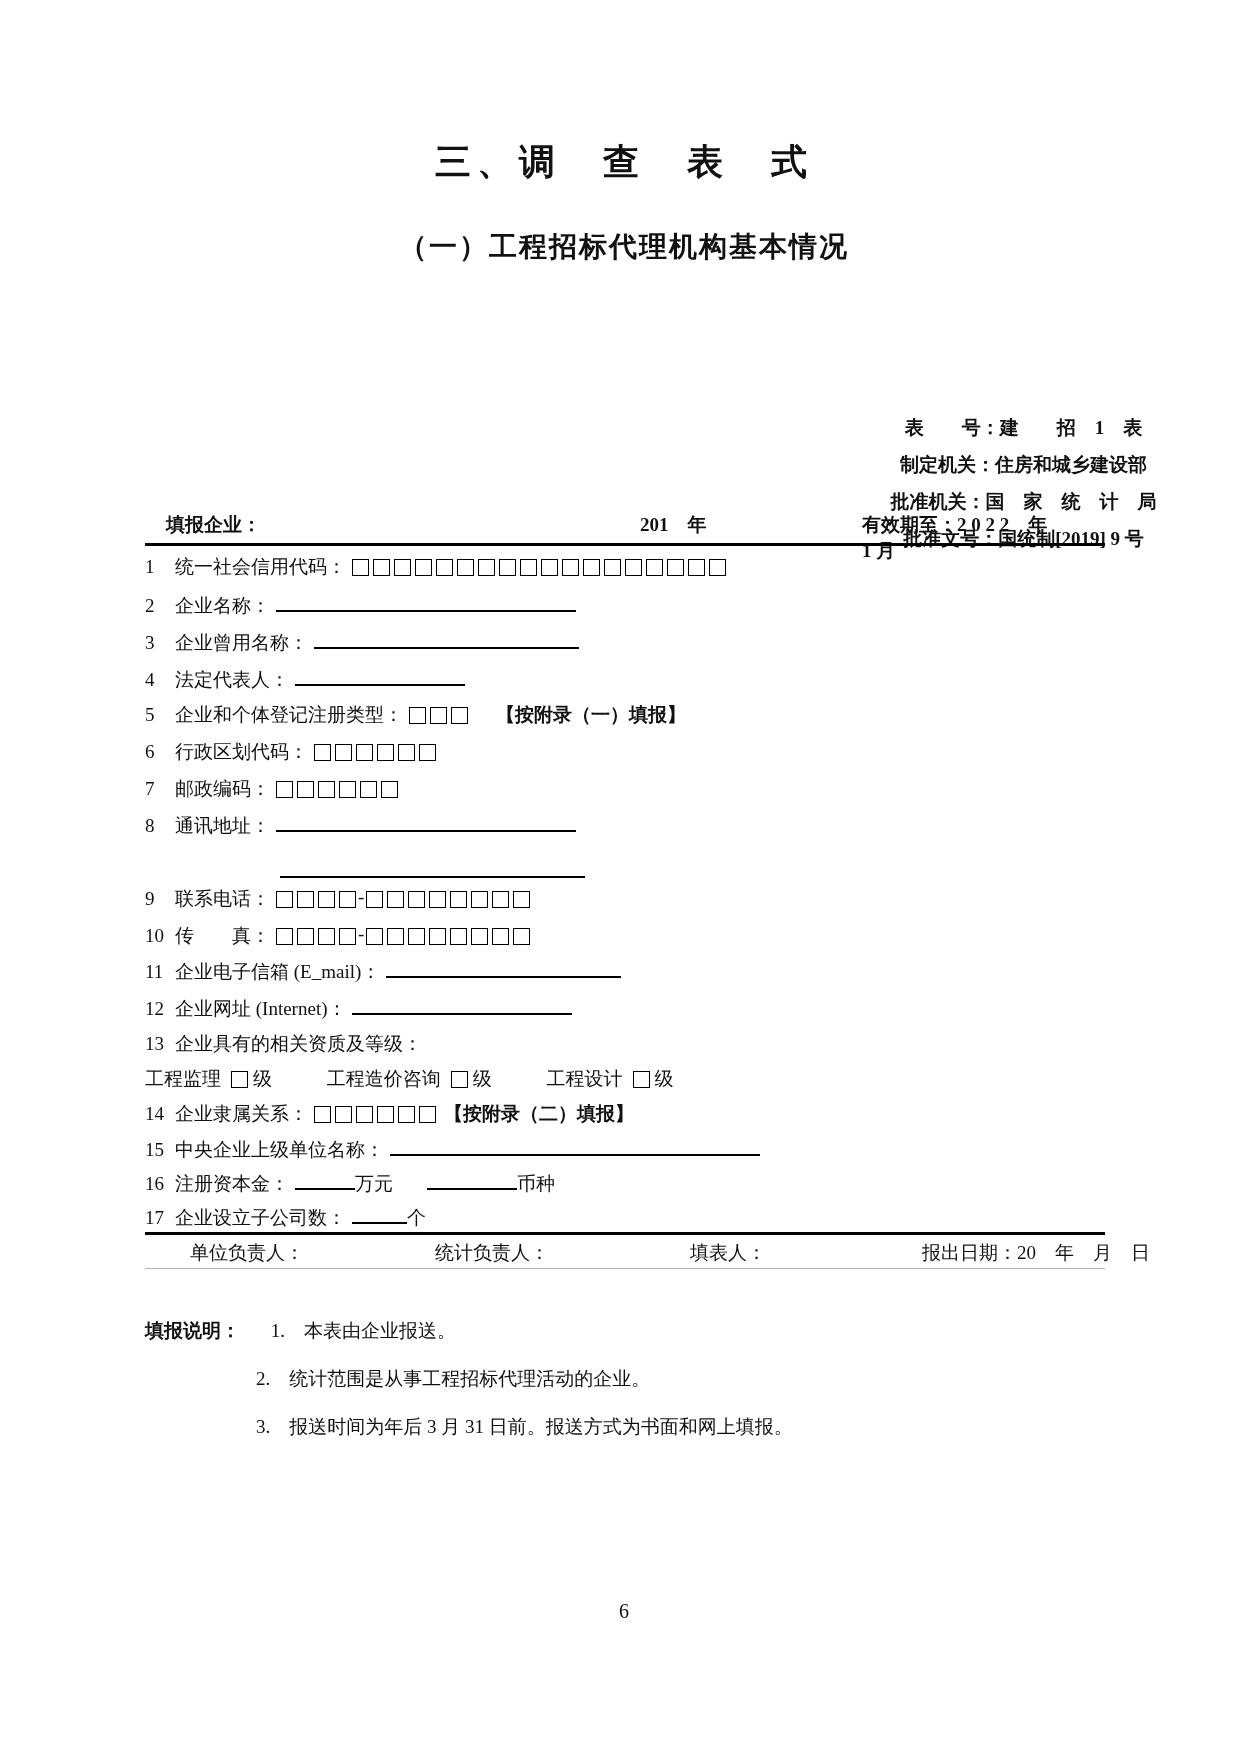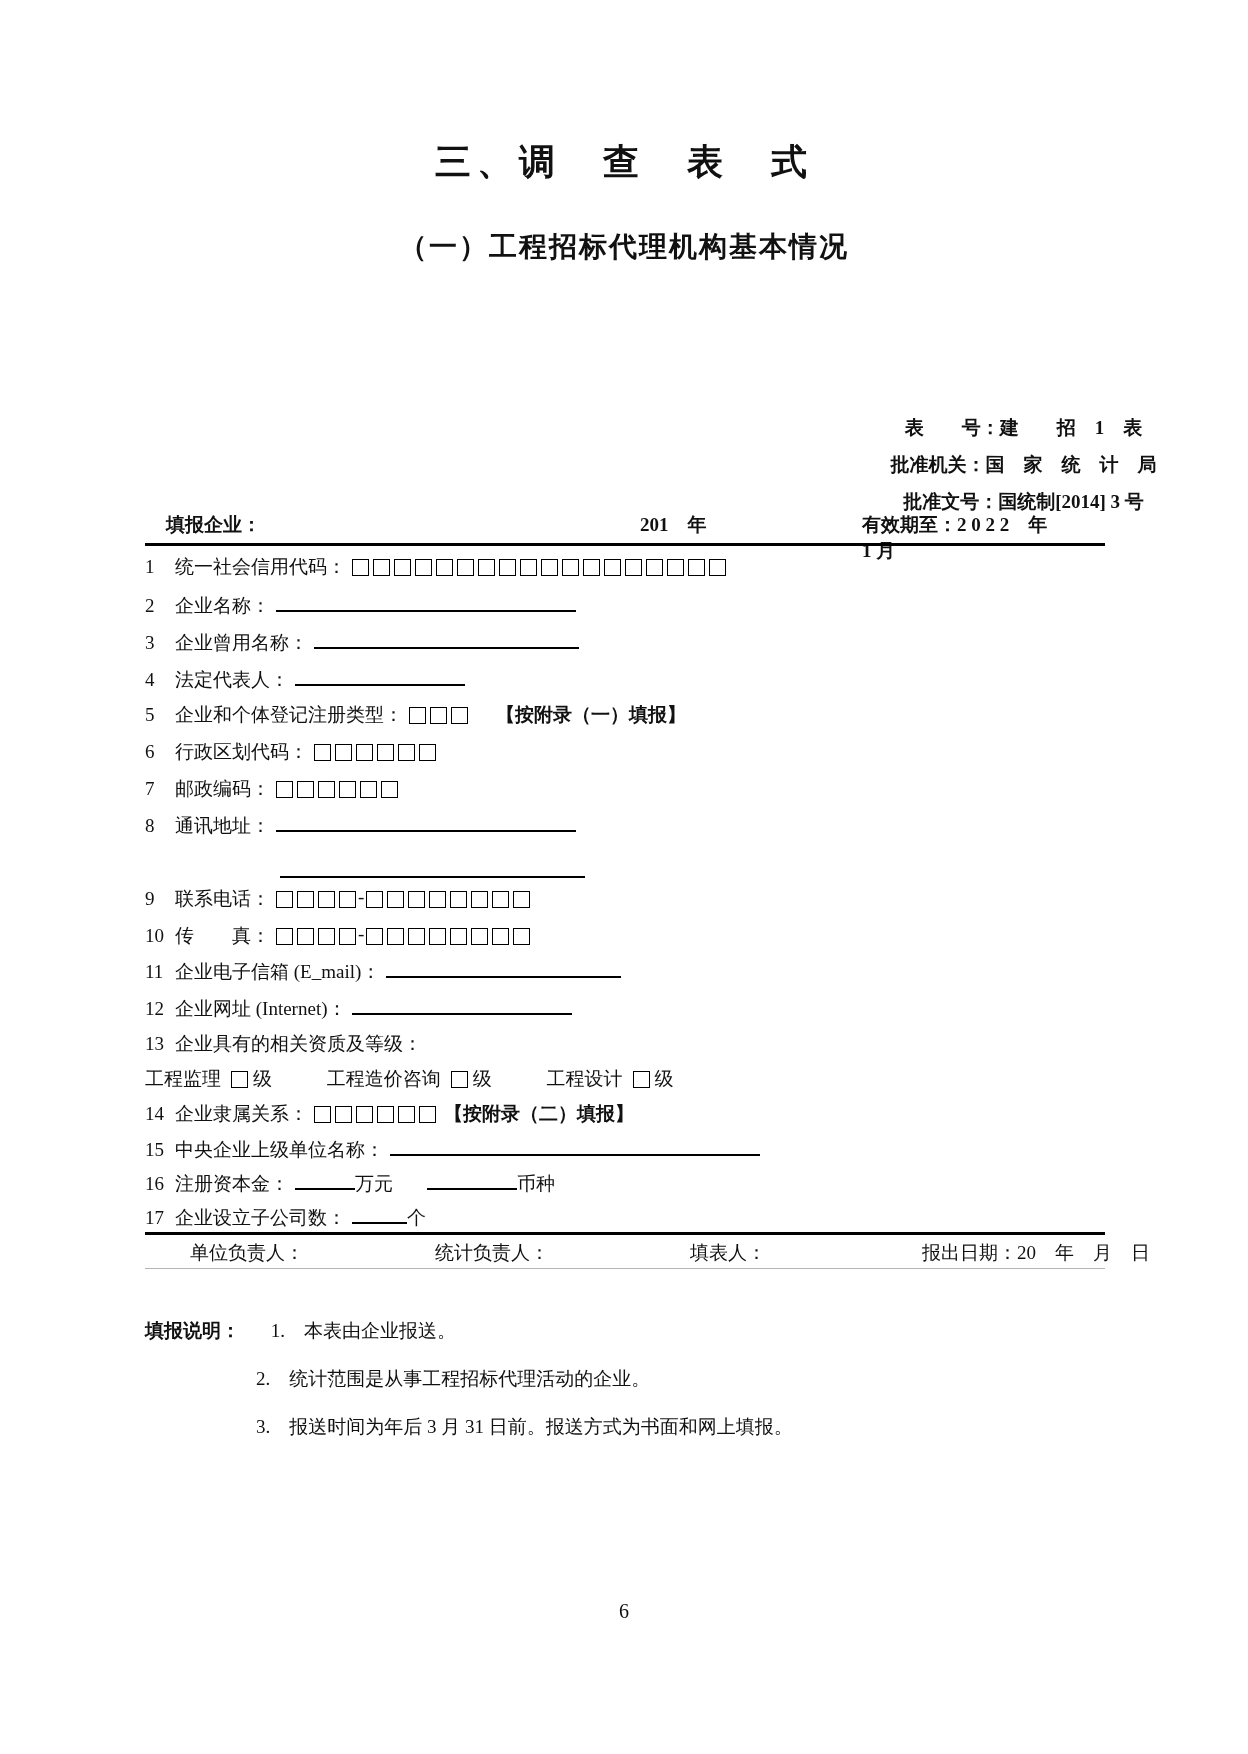--- a/index.html
+++ b/index.html
@@ -46,24 +46,27 @@
 <div class="page">
 
   <div class="abs center title" style="top:138px" data-bind="page.title">三、调　查　表　式</div>
   <div class="abs center subtitle" style="top:228px" data-bind="page.subtitle">（一）工程招标代理机构基本情况</div>
 
   <div class="abs meta">
     <div class="mrow">
       <span data-bind="meta.rows.0.label">表　　号：</span><span data-bind="meta.rows.0.value">建　　招　1　表</span>
     </div>
     <div class="mrow">
+      <span data-bind="meta.rows.1.label">制定机关：</span><span data-bind="meta.rows.1.value">住房和城乡建设部</span>
+    </div>
+    <div class="mrow">
       <span data-bind="meta.rows.2.label">批准机关：</span><span data-bind="meta.rows.2.value">国　家　统　计　局</span>
     </div>
     <div class="mrow">
-      <span data-bind="meta.rows.3.label">批准文号：</span><span data-bind="meta.rows.3.value">国统制[2014] 3 号</span>
+      <span data-bind="meta.rows.3.label">批准文号：</span><span data-bind="meta.rows.3.value">国统制[2019] 9 号</span>
     </div>
   </div>
 
   <div class="abs hdr-row" style="left:0;width:1064px">
     <span class="abs" style="left:166px" data-bind="header.company_label">填报企业：</span>
     <span class="abs" style="left:640px" data-bind="header.year_text">201　年</span>
     <span class="abs" style="left:862px"><span data-bind="meta.validity_label">有效期至：</span><span data-bind="meta.validity_value">2 0 2 2　年　1 月</span></span>
   </div>
 
   <div class="abs rule-thick" style="top:543px"></div>

